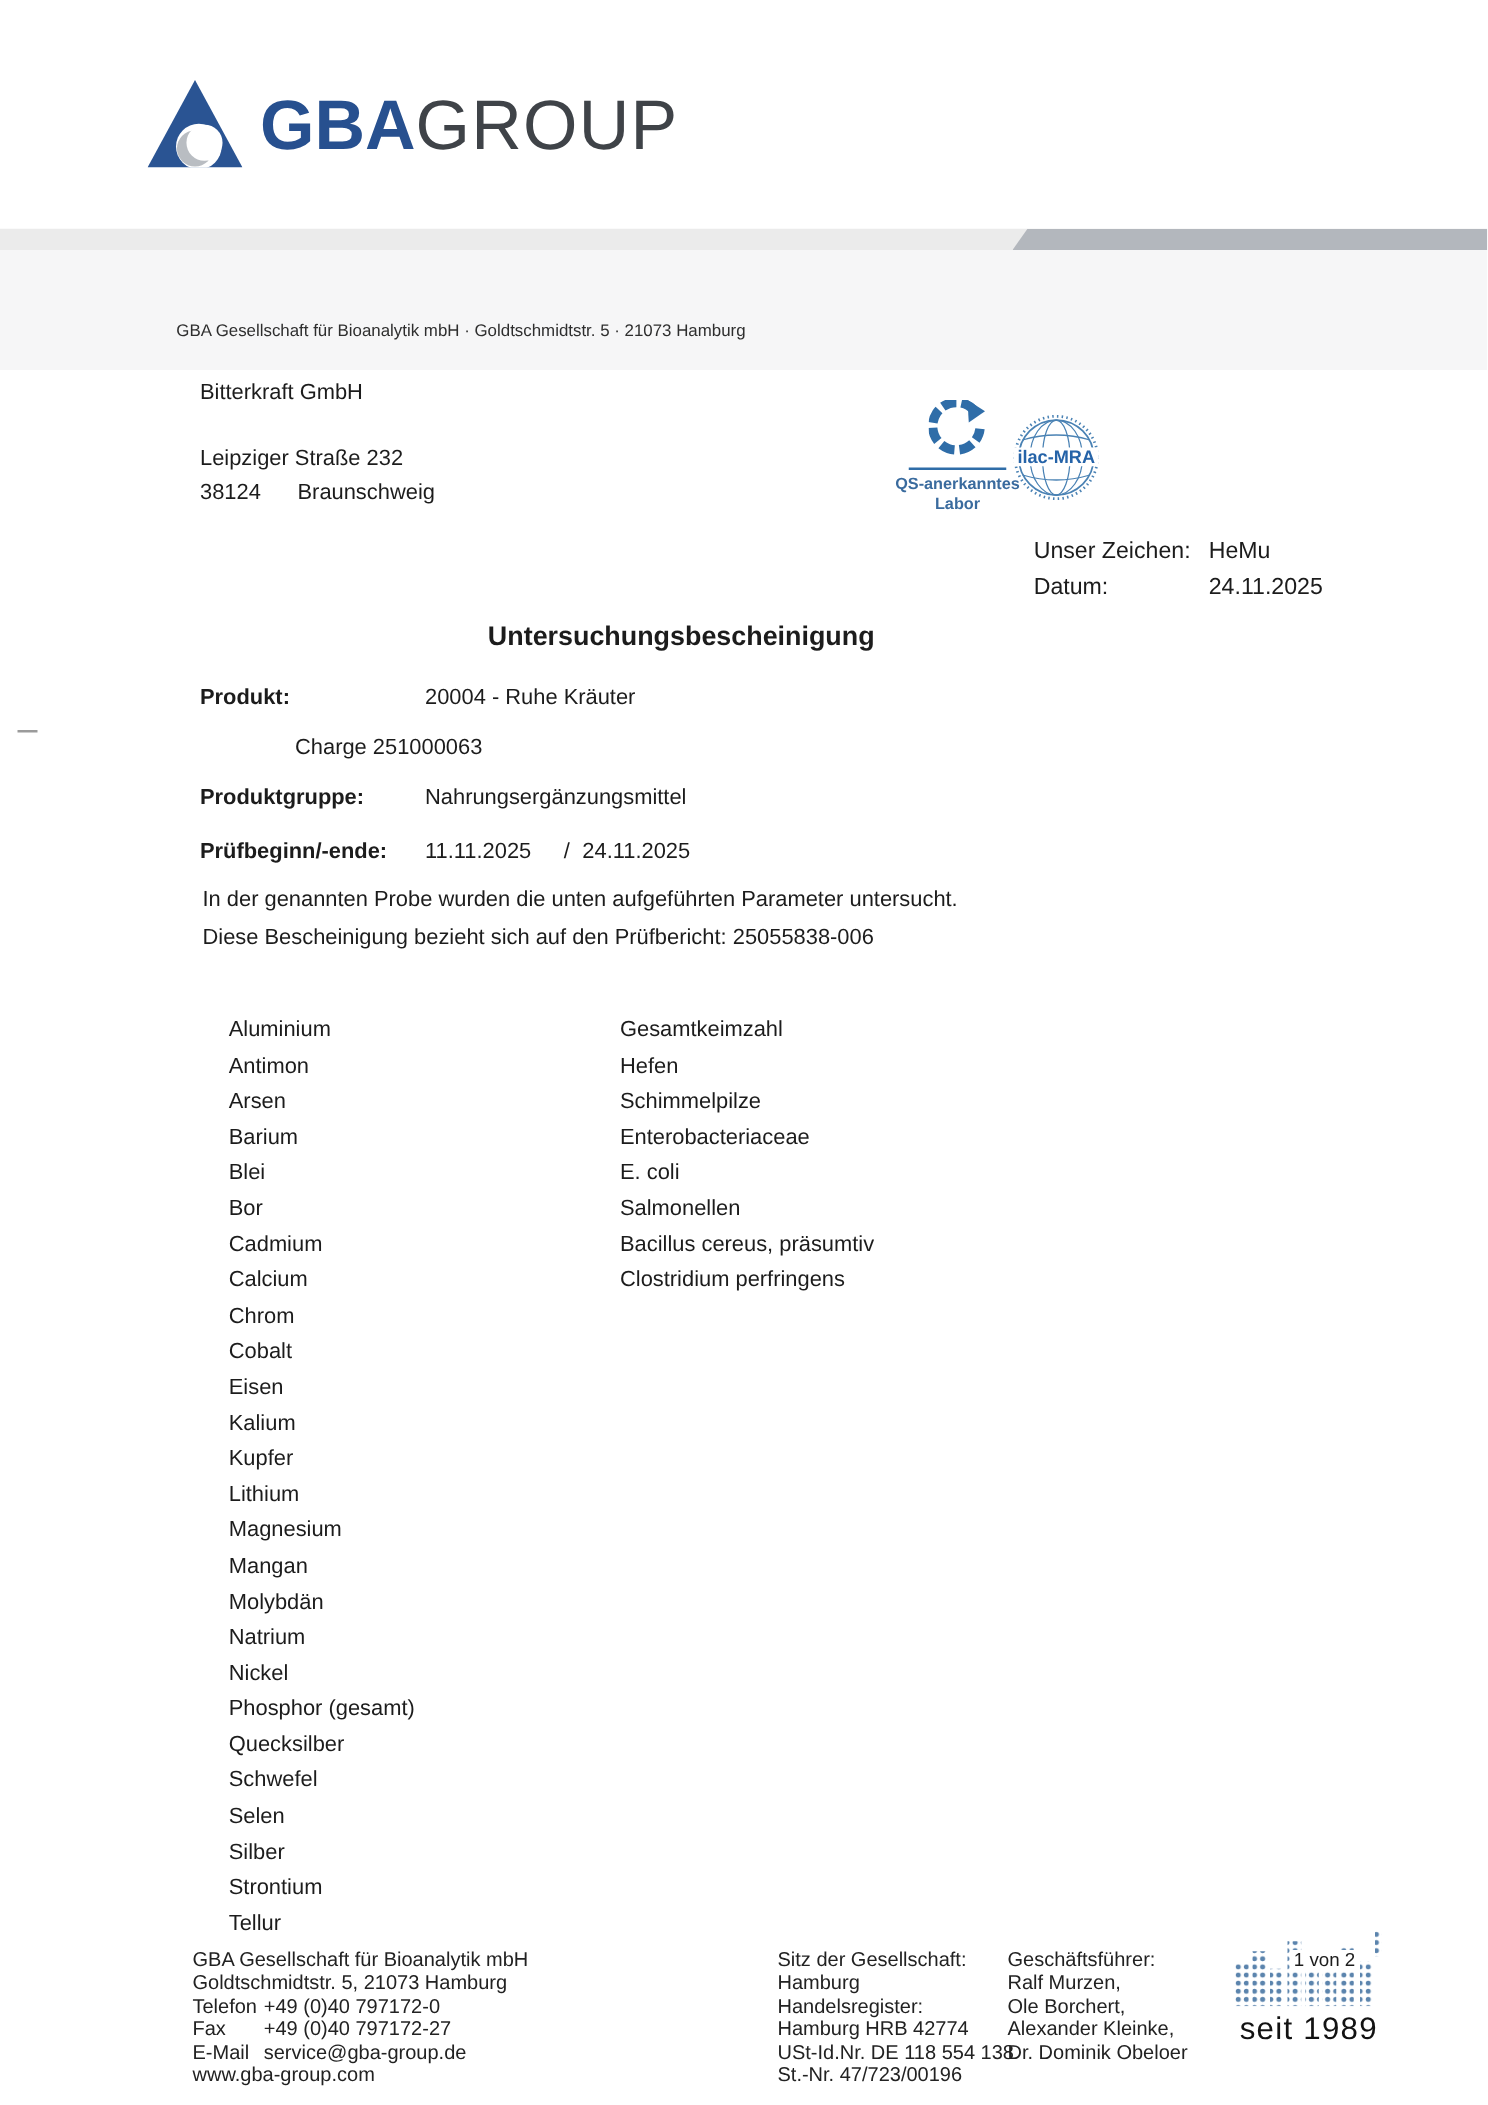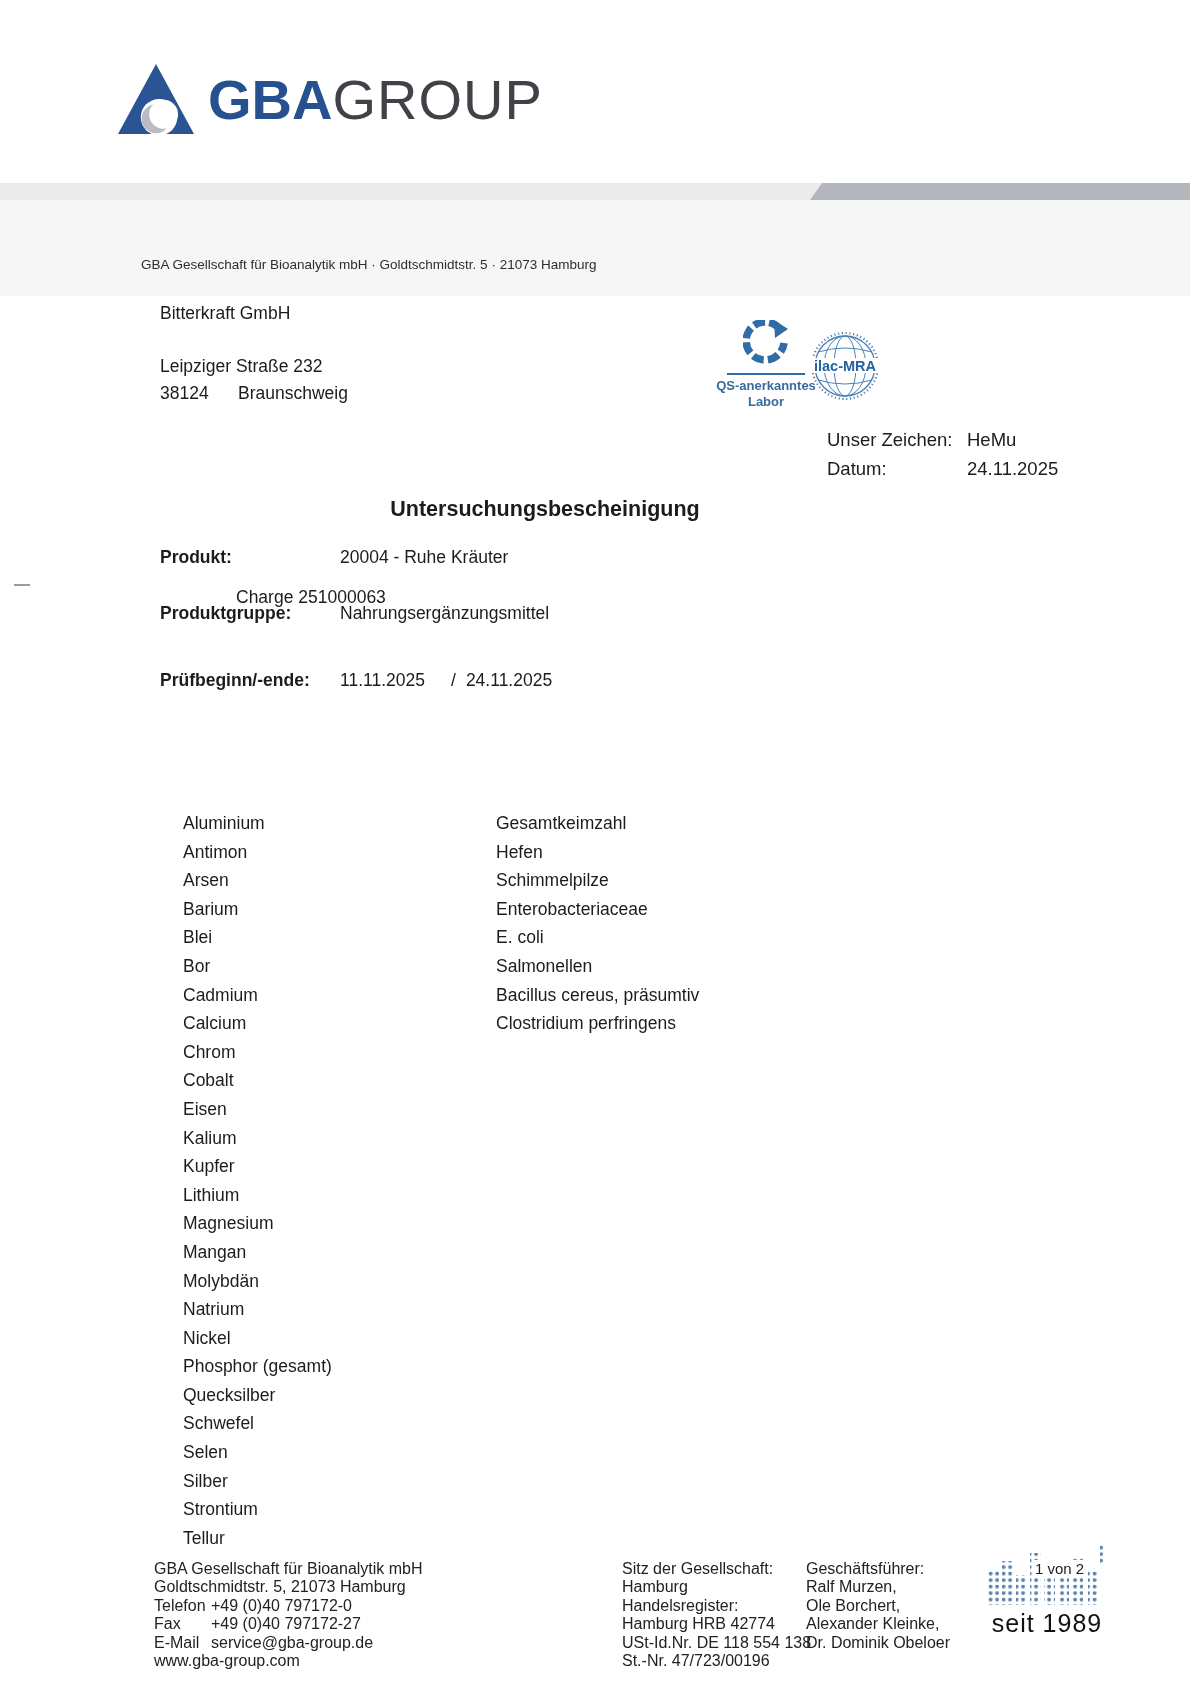--- a/index.html
+++ b/index.html
@@ -38,21 +38,21 @@
   
   .meta-row1{left:827px;top:429px;font-size:18.5px;}
   .meta-row2{left:827px;top:458px;font-size:18.5px;}
   .m-label{display:inline-block;width:140px;}
 
   
   .doc-title{left:0;top:497px;width:1090px;text-align:center;font-size:21.5px;font-weight:bold;}
   .p-row{left:160px;font-size:17.5px;}
   .row-produkt{top:547px;}
   .row-charge{top:587px;}
-  .row-gruppe{top:603px;}
+  .row-gruppe{top:627px;}
   .row-pruef{top:670px;}
   .p-label{display:inline-block;width:180px;font-weight:bold;}
   .indent{margin-left:76px;}
   .sep{margin-left:26px;}
   .p-end{margin-left:10px;}
 
   .intro{left:162px;top:707px;font-size:17.5px;line-height:24px;}
   .intro-line2{margin-top:6px;}
 
   
@@ -140,20 +140,27 @@
   <div class="abs p-row row-charge">
     <span class="indent">Charge 251000063</span>
   </div>
   <div class="abs p-row row-gruppe">
     <span class="p-label">Produktgruppe:</span><span>Nahrungsergänzungsmittel</span>
   </div>
   <div class="abs p-row row-pruef">
     <span class="p-label">Prüfbeginn/-ende:</span><span>11.11.2025</span><span class="sep">/</span><span class="p-end">24.11.2025</span>
   </div>
 
+  <div class="abs intro">
+    <div>In der genannten Probe wurden die unten aufgeführten Parameter untersucht.</div>
+    <div class="intro-line2">
+      <span>Diese Bescheinigung bezieht sich auf den Prüfbericht:</span>
+      <span>25055838-006</span>
+    </div>
+  </div>
 
   <ul class="abs params params-left">
       <li>Aluminium</li>
       <li>Antimon</li>
       <li>Arsen</li>
       <li>Barium</li>
       <li>Blei</li>
       <li>Bor</li>
       <li>Cadmium</li>
       <li>Calcium</li>

